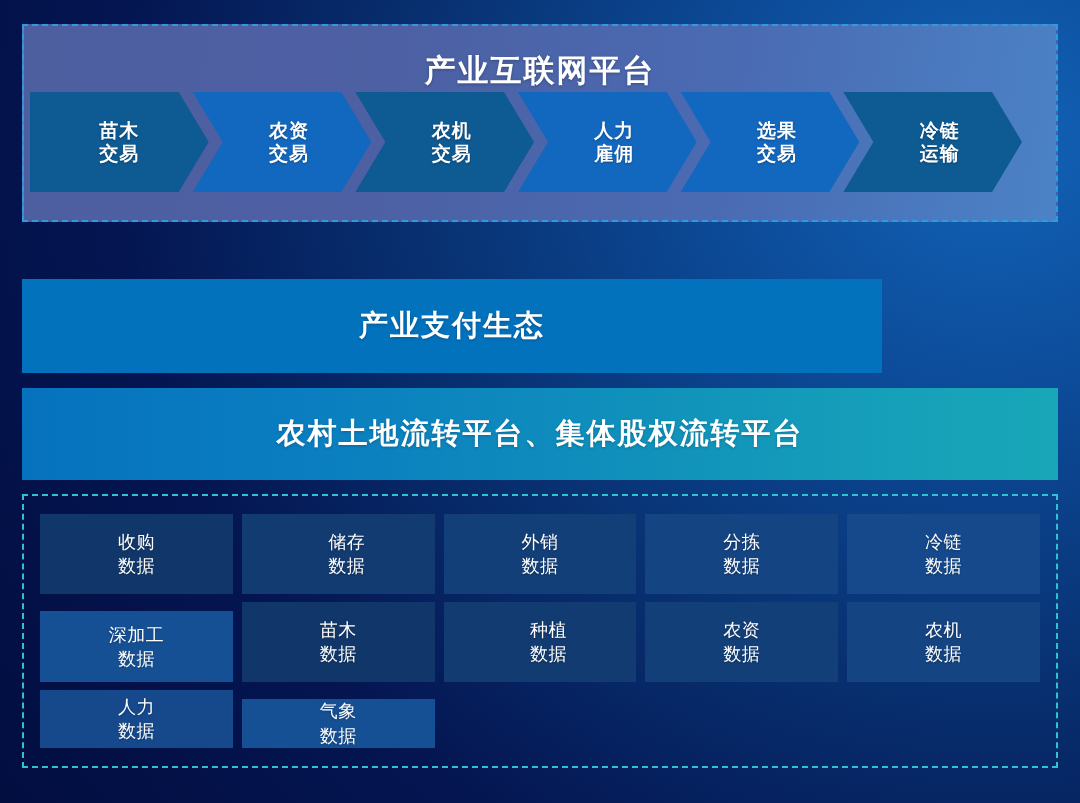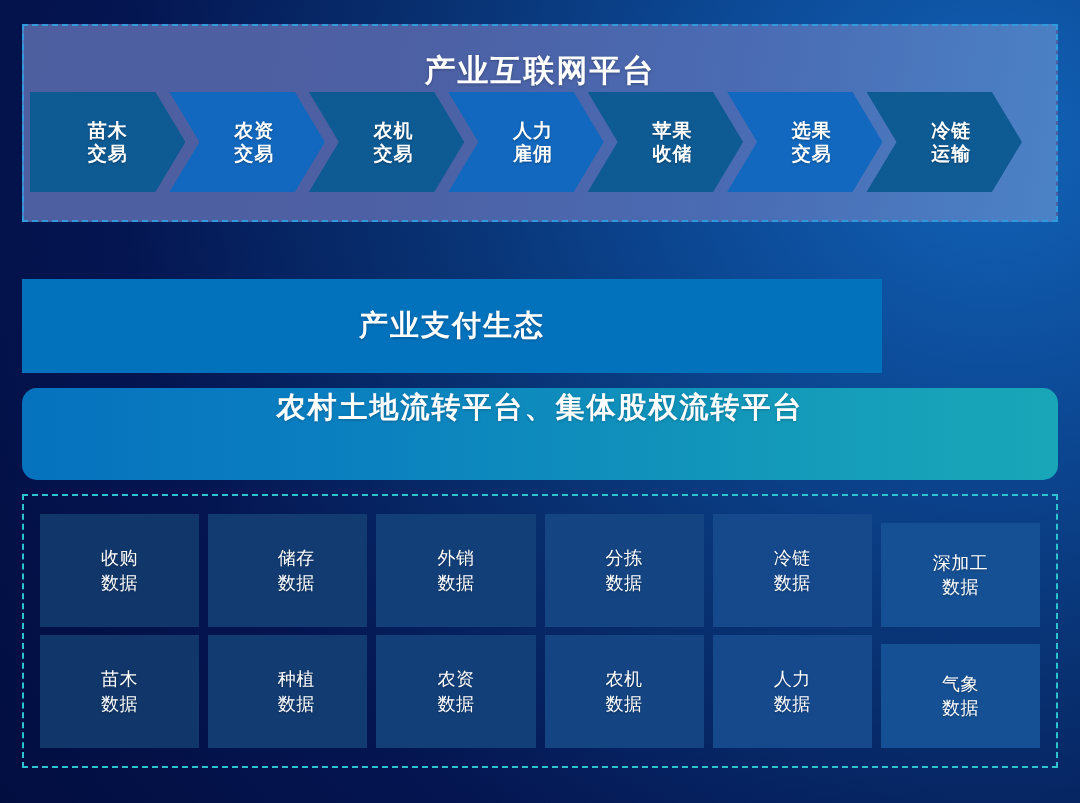--- a/index.html
+++ b/index.html
@@ -108,23 +108,22 @@
 
   
   .land-band {
     position: absolute;
     left: 22px;
     top: 388px;
     width: 1036px;
     height: 92px;
     background: linear-gradient(90deg, #0672be 0%, #0a7ec0 28%, #1091bb 60%, #17a2b9 88%, #18a6b8 100%);
     display: flex;
-    align-items: flex-start;
-    justify-content: center;
-    border-radius: 15px;
+    align-items: center;
+    justify-content: center;
   }
   .land-band .band-text {
     color: #ffffff;
     font-size: 29px;
     font-weight: bold;
     letter-spacing: 2px;
     text-shadow: 0 1px 3px rgba(0,0,0,.22);
   }
 
   
@@ -138,21 +137,21 @@
     border: 2px dashed #2ec4cf;
   }
 
   .data-grid {
     position: absolute;
     left: 40px;
     top: 514px;
     width: 1000px;
     height: 234px;
     display: grid;
-    grid-template-columns: repeat(6, 1fr);
+    grid-template-columns: repeat(5, 1fr);
     grid-template-rows: repeat(2, 1fr);
     column-gap: 9px;
     row-gap: 8px;
   }
   .data-cell {
     display: flex;
     align-items: center;
     justify-content: center;
     color: #ffffff;
     font-size: 18px;
@@ -210,24 +209,20 @@
 交易</span>
       </div>
     <div class="chev dark">
         <span class="chev-label">农机
 交易</span>
       </div>
     <div class="chev light">
         <span class="chev-label">人力
 雇佣</span>
       </div>
-    <div class="chev dark">
-        <span class="chev-label">苹果
-收储</span>
-      </div>
     <div class="chev light">
         <span class="chev-label">选果
 交易</span>
       </div>
     <div class="chev dark">
         <span class="chev-label">冷链
 运输</span>
       </div>
   </div>
 

